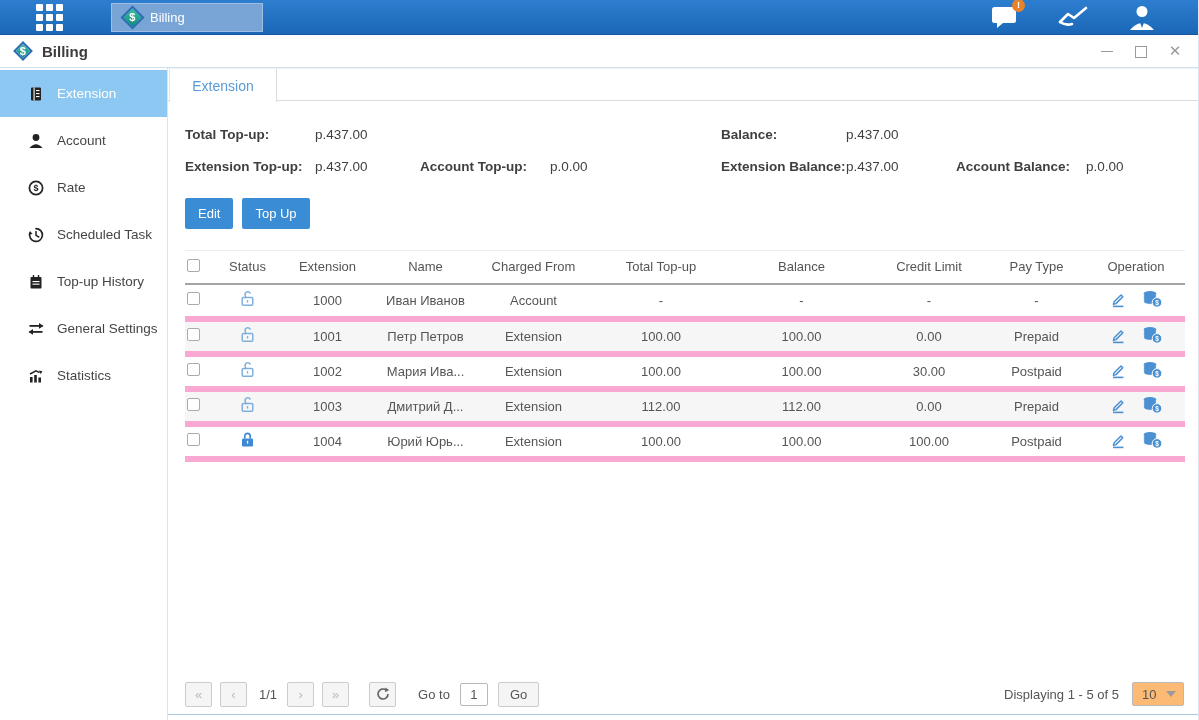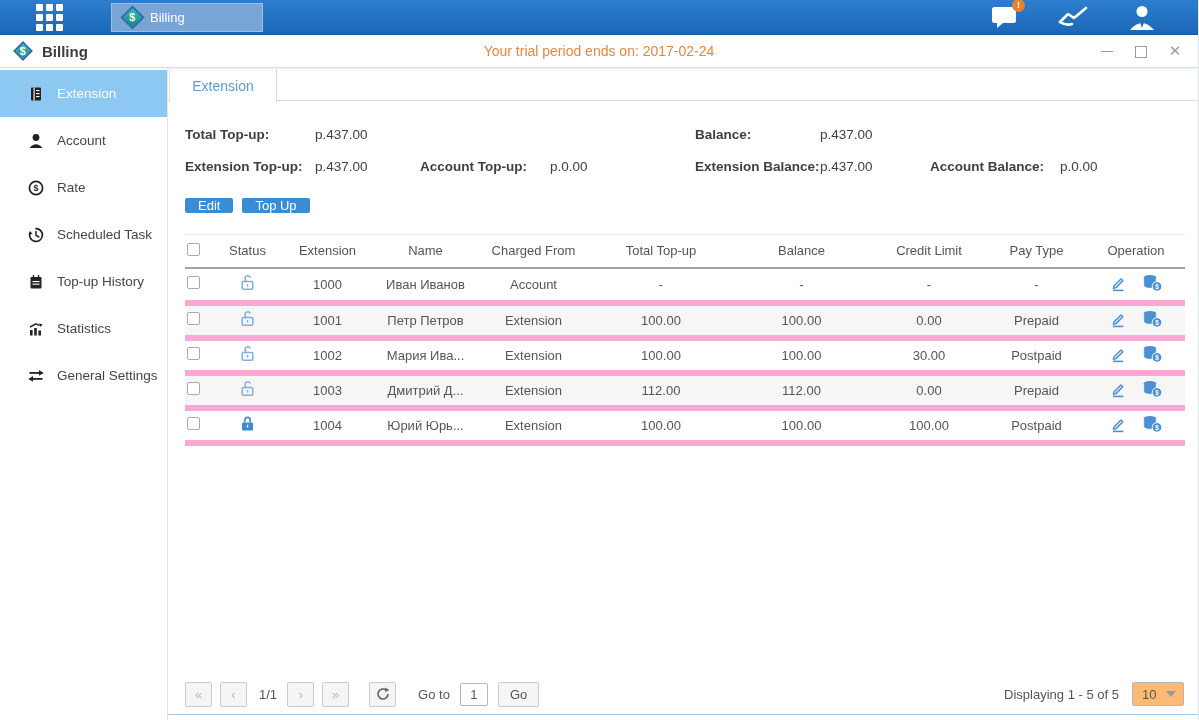--- a/index.html
+++ b/index.html
@@ -65,31 +65,31 @@
   .tab-active { position:absolute; left:1px; top:0; width:108px; height:33px;
                 background:#fff; border-left:1px solid #e4e4e4;
                 border-right:1px solid #dcdcdc; display:flex; align-items:center;
                 justify-content:center; font-size:14px; color:#5b9bd5;
                 cursor:pointer; z-index:1; }
 
   .content { position:absolute; left:17px; top:33px; width:1000px; bottom:0; }
 
   
   .summary { margin-top:26px; display:grid; grid-template-columns:510px 490px;
-             font-size:13.5px; }
+             font-size:13.5px;gap:26px; }
   .sum-row { display:flex; margin-bottom:17px; }
   .sum-label { font-weight:bold; color:#3f3f3f; }
   .sum-val { color:#404040; }
   .w130 { width:130px; } .w105 { width:105px; } .w125 { width:125px; }
   .w110 { width:110px; } .w135 { width:130px; }
 
   
   .btn-row { margin-top:7px; display:flex; gap:9px; }
   .btn { background:#3a8dd4; color:#fff; border:none; border-radius:2px;
-         font-size:13px; font-family:inherit; padding:0 13px; cursor:pointer; }
+         font-size:13px; font-family:inherit; padding:8px 13px; cursor:pointer; }
 
   
   table { margin-top:21px; width:1000px; border-collapse:collapse; font-size:13px; }
   thead th { height:33px; font-weight:normal; color:#555; text-align:center;
              border-top:1px solid #ececec; border-bottom:2px solid #a3a3a3; }
   tbody td { height:35px; text-align:center; color:#555;
              border-bottom:6px solid #f9a8d4; }
   tbody tr:nth-child(even) { background:#f6f6f6; }
   th.col-check, td.col-check { text-align:left; padding-left:2px; }
   input[type=checkbox] { appearance:none; width:13px; height:13px;
@@ -167,21 +167,20 @@
         </svg>
       </div>
     </div>
   </div>
 
   <div class="titlebar">
     <div class="diamond">
         <span>$</span>
       </div>
     <span class="win-title">Billing</span>
-    <span class="trial">Your trial period ends on: 2017-02-24</span>
     <div class="win-controls">
       <span class="wc wc-min"></span>
       <span class="wc wc-max"></span>
       <span class="wc wc-close">✕</span>
     </div>
   </div>
 
   <div class="sidebar">
     <div class="side-item active">
       <svg width="16" height="16" viewBox="0 0 16 16">
@@ -220,36 +219,36 @@
         <rect x="2.5" y="3" width="11" height="11.5" rx="1" fill="#222"></rect>
         <rect x="4.8" y="1" width="1.4" height="3.4" fill="#222"></rect>
         <rect x="9.8" y="1" width="1.4" height="3.4" fill="#222"></rect>
         <rect x="4.5" y="7" width="7" height="1.1" fill="#fff"></rect>
         <rect x="4.5" y="9.6" width="7" height="1.1" fill="#fff"></rect>
       </svg>
       <span>Top-up History</span>
     </div>
     <div class="side-item">
       <svg width="16" height="16" viewBox="0 0 16 16">
+        <rect x="1.5" y="4" width="13" height="1.8" fill="#222"></rect>
+        <path d="M11,2 L15.5,4.9 L11,7.8 Z" fill="#222"></path>
+        <rect x="1.5" y="10" width="13" height="1.8" fill="#222"></rect>
+        <path d="M5,8 L0.5,10.9 L5,13.8 Z" fill="#222"></path>
+      </svg>
+      <span>General Settings</span>
+    </div>
+    <div class="side-item">
+      <svg width="16" height="16" viewBox="0 0 16 16">
         <rect x="2" y="9" width="2.6" height="5.5" fill="#222"></rect>
         <rect x="6.2" y="7" width="2.6" height="7.5" fill="#222"></rect>
         <rect x="10.4" y="9.5" width="2.6" height="5" fill="#222"></rect>
         <path d="M2,6 L8,2.8 L11.5,4.6" fill="none" stroke="#222" stroke-width="1.5"></path>
         <path d="M14.5,3.2 L10.8,2.6 L12.7,6 Z" fill="#222"></path>
       </svg>
       <span>Statistics</span>
-    </div>
-    <div class="side-item">
-      <svg width="16" height="16" viewBox="0 0 16 16">
-        <rect x="1.5" y="4" width="13" height="1.8" fill="#222"></rect>
-        <path d="M11,2 L15.5,4.9 L11,7.8 Z" fill="#222"></path>
-        <rect x="1.5" y="10" width="13" height="1.8" fill="#222"></rect>
-        <path d="M5,8 L0.5,10.9 L5,13.8 Z" fill="#222"></path>
-      </svg>
-      <span>General Settings</span>
     </div>
   </div>
 
   <div class="main">
     <div class="tabstrip">
       <div class="tab-active">Extension</div>
     </div>
 
     <div class="content">
 

